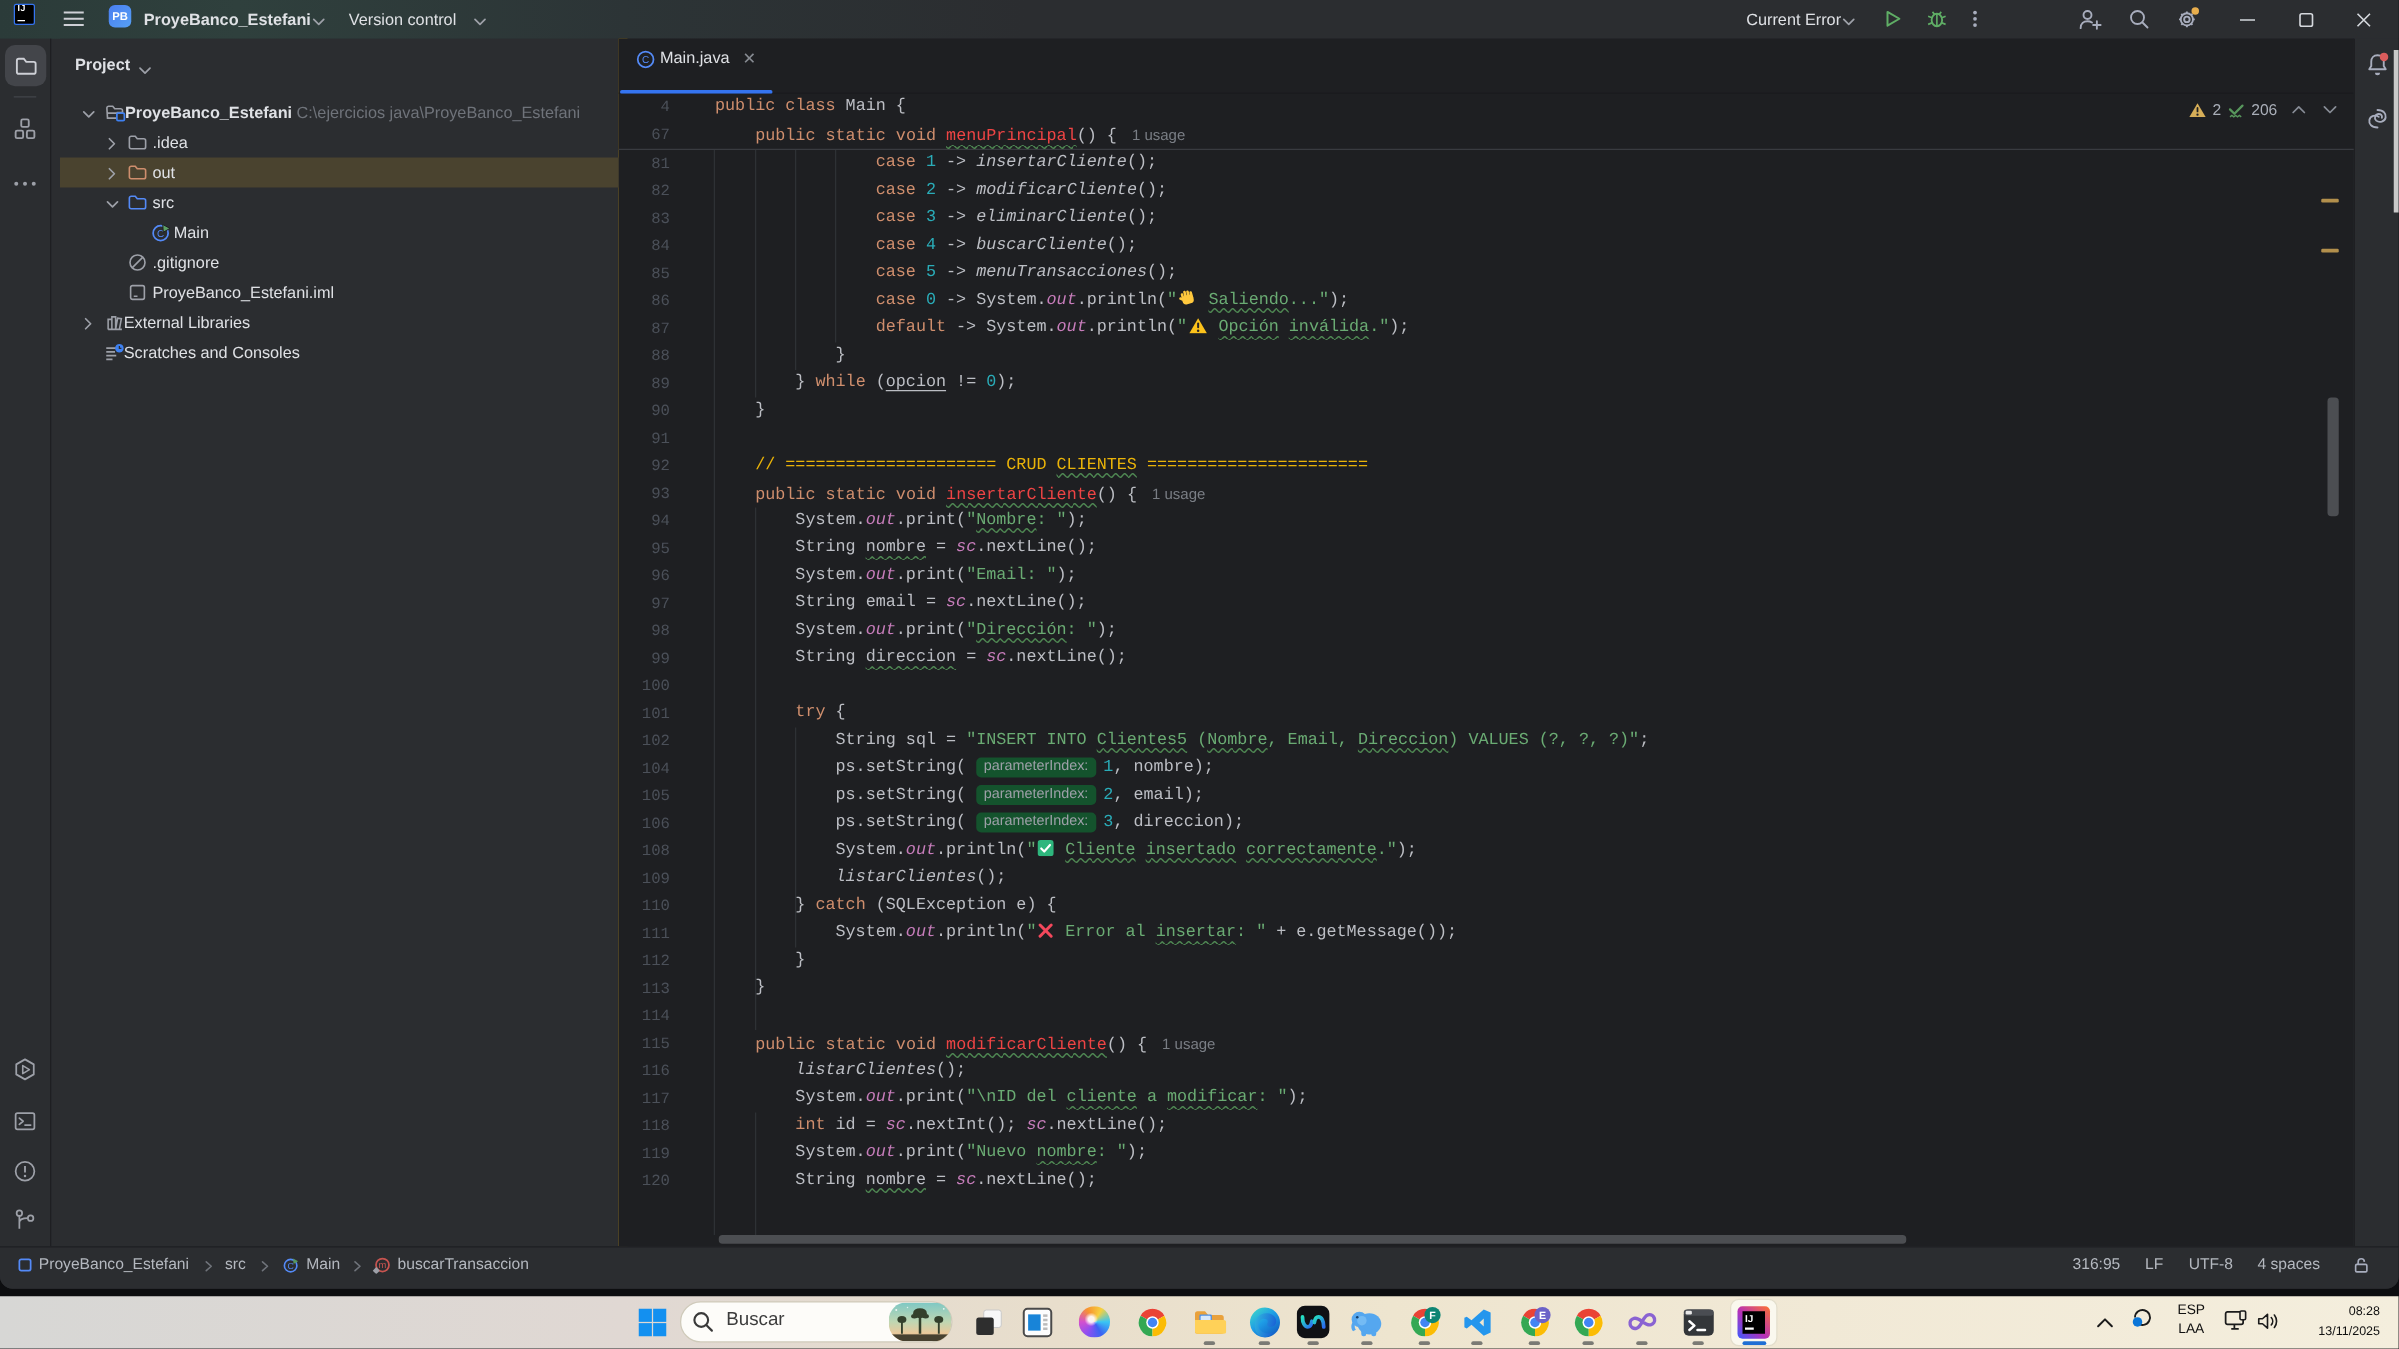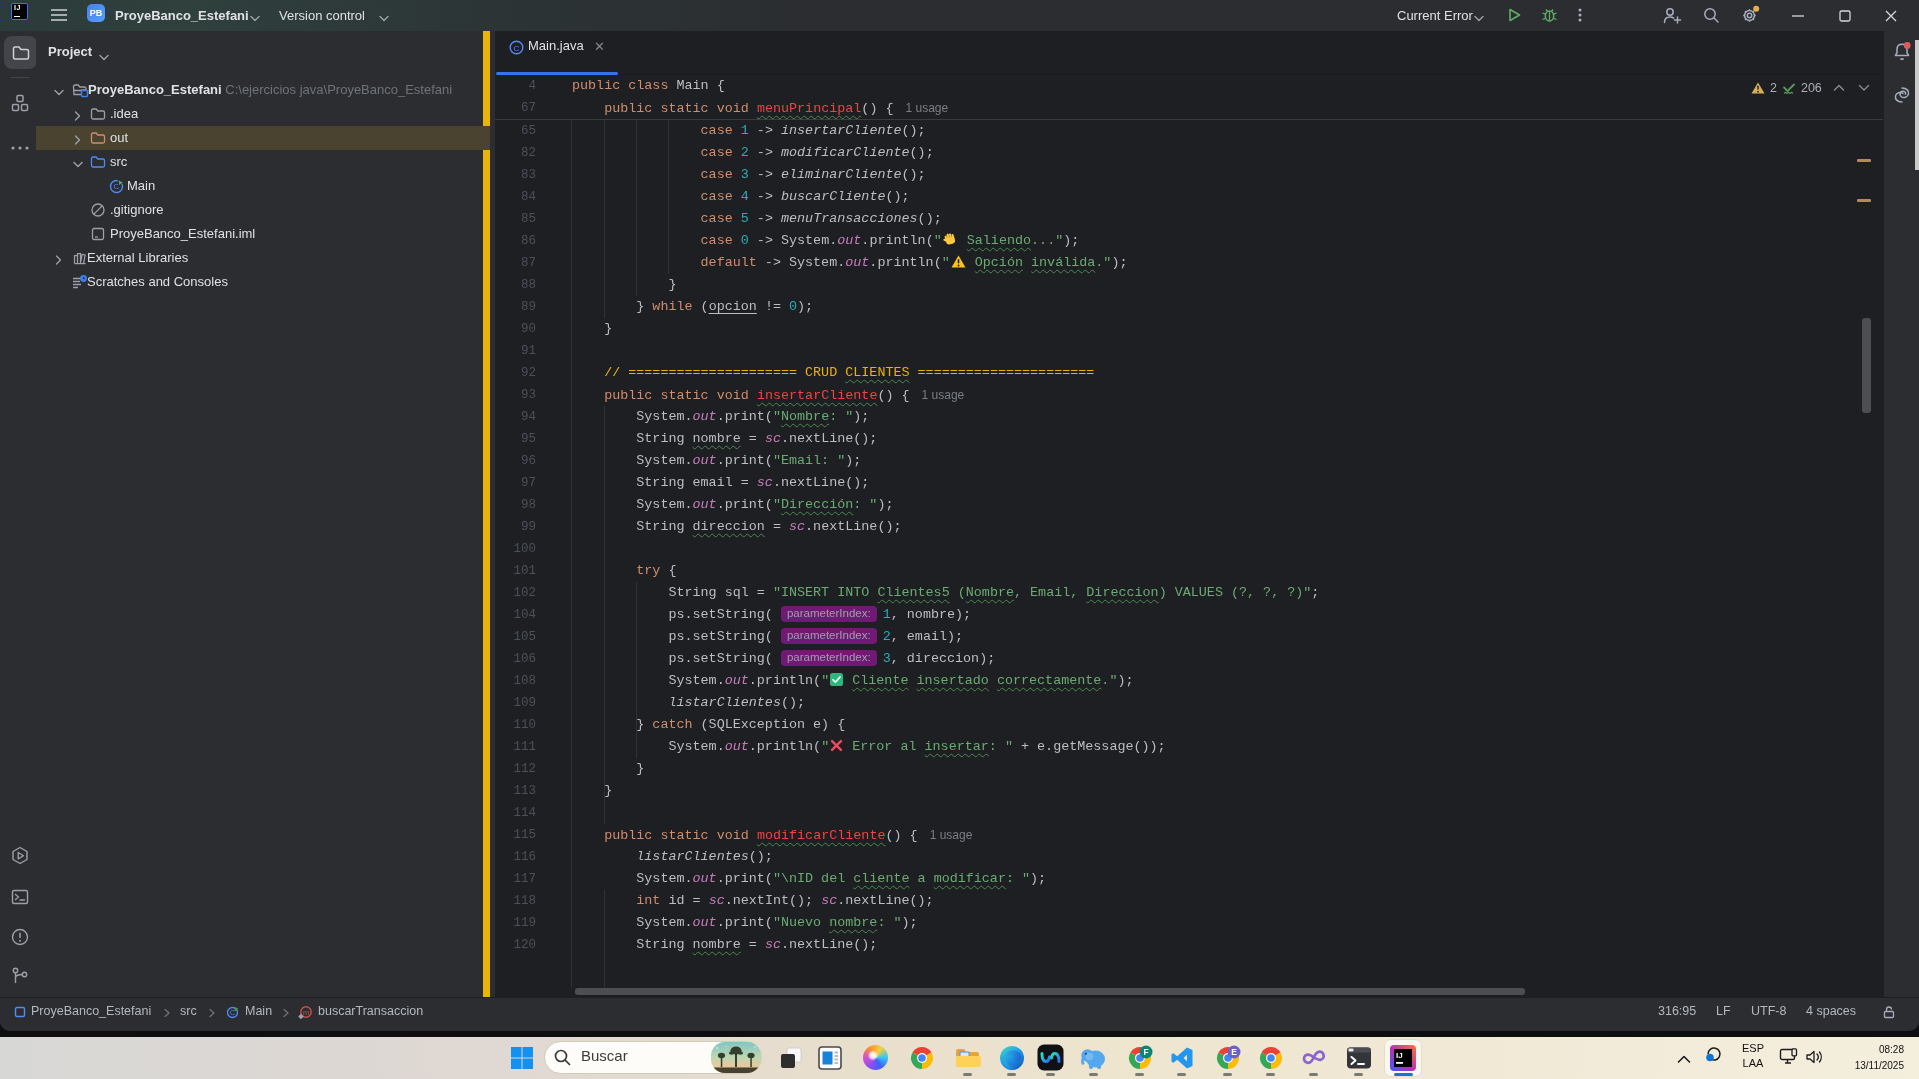--- a/index.html
+++ b/index.html
@@ -8,42 +8,42 @@
 #win { position:absolute; left:0; top:0; width:1919px; height:1031px; background:#2B2D30; border-radius:0 0 10px 10px; overflow:hidden; }
 
 #titlebar { position:absolute; left:0; top:0; width:1919px; height:31px;
   background:linear-gradient(to right,#2B3B39 0px,#2F403D 190px,#2C3436 500px,#2B2D30 820px,#2B2D30 100%); }
 .ijlogo { position:absolute; left:11px; top:3px; width:17px; height:17px; background:#000; border:1.5px solid #3574F0; border-radius:2px; }
 .ij-t { position:absolute; left:2px; top:0px; color:#fff; font-size:7px; font-weight:bold; letter-spacing:0.5px; }
 .ij-u { position:absolute; left:2px; bottom:2px; width:6px; height:1.5px; background:#fff; }
 #titlebar .tbtxt { color:#DFE1E5; font-size:13px; line-height:31px; }
 
 #leftbar { position:absolute; left:0; top:31px; width:41px; height:966px; background:#2B2D30; border-right:1px solid #1E1F22; }
-#projpanel { position:absolute; left:36px; top:31px; width:454px; height:966px; background:#2B2D30; border-right:7px solid #eab308; }
+#projpanel { position:absolute; left:48px; top:31px; width:454px; height:966px; background:#2B2D30; border-right:7px solid #eab308; }
 .trow { position:absolute; left:0; width:454px; height:24px; }
 .trow .ticon { position:absolute; top:4px; }
 .trow .tchev { position:absolute; top:6px; }
 .tlab { position:absolute; top:3.5px; color:#DFE1E5; font-size:13px; white-space:pre; }
 
 #editor { position:absolute; left:495px; top:31px; width:1388px; height:966px; background:#1E1F22; }
 #rightbar { position:absolute; left:1883px; top:31px; width:36px; height:966px; background:#2B2D30; border-left:1px solid #1E1F22; }
 #tabbar { position:absolute; left:0; top:0; width:1388px; height:44px; background:#1E1F22; }
 #tabul { position:absolute; left:1px; top:41px; width:122px; height:3px; background:#3574F0; border-radius:2px; }
 #tabbar { border-bottom:1px solid #1A1B1E; }
 .cl { display:flex; height:22px; font-family:"Liberation Mono",monospace; font-size:13.4px; line-height:22px; color:#BCBEC4; }
 .ln { flex:0 0 41px; text-align:right; color:#4B5059; font-size:12.5px; font-family:"Liberation Mono",monospace; }
 .cd { padding-left:36px; white-space:pre; }
 #sticky { position:absolute; left:0; top:44px; width:1388px; border-bottom:1px solid #393B40; background:#1E1F22; z-index:5; }
 #codelines { position:absolute; left:0; top:89px; width:1388px; }
 .k { color:#CF8E6D; } .s { color:#6AAB73; } .n { color:#2AACB8; } .c { color:#eab308; }
 .d { color:#ef4444; } .f { color:#C77DBB; font-style:italic; } .m { font-style:italic; }
 .q { text-decoration:underline; text-decoration-style:wavy; text-decoration-color:#4E8752; text-decoration-thickness:1px; text-underline-offset:3px; }
 .u { text-decoration:underline; text-decoration-color:#BCBEC4; text-decoration-thickness:1px; text-underline-offset:3px; }
 .us { color:#7A7E85; font-family:"Liberation Sans",sans-serif; font-size:12px; margin-left:12px; }
-.pill { display:inline-block; background:#701a75; color:#9DA0A8; font-family:"Liberation Sans",sans-serif; font-size:11.5px; line-height:15px; height:16px; border-radius:4px; padding:0 6px; margin-right:6px; vertical-align:1px; }
+.pill { display:inline-block; background:#14532d; color:#9DA0A8; font-family:"Liberation Sans",sans-serif; font-size:11.5px; line-height:15px; height:16px; border-radius:4px; padding:0 6px; margin-right:6px; vertical-align:1px; }
 .em { vertical-align:-2px; margin:0 1px; }
 .ig { position:absolute; width:1px; background:#2E3135; }
 #insp { position:absolute; left:1256px; top:50px; display:flex; align-items:center; gap:5px; color:#A9AEB8; font-size:12.5px; z-index:6; }
 
 #statusbar { position:absolute; left:0; top:997px; width:1919px; height:34px; background:#2B2D30; border-top:1px solid #1E1F22; color:#B4B8BF; font-size:12.5px; }
 
 #taskbar { position:absolute; left:0; top:1037px; width:1919px; height:42px;
   background:linear-gradient(to right,#D7D7D5,#E0D8D3 26%,#E8DECC 44%,#EEE5CF 58%,#F1E9D6 76%,#F4EEDD 100%); }
 .tki { position:absolute; top:1044px; width:27px; height:27px; display:flex; align-items:center; justify-content:center; }
 .tkd { position:absolute; top:1072.5px; width:9px; height:3px; border-radius:2px; background:#7A7A74; }
@@ -255,21 +255,21 @@
           <span class="ln">4</span>
           <span class="cd"><span class="k">public</span> <span class="k">class</span> Main {</span>
         </div>
         <div class="cl">
           <span class="ln">67</span>
           <span class="cd">    <span class="k">public</span> <span class="k">static</span> <span class="k">void</span> <span class="d q">menuPrincipal</span>() {<span class="us">1 usage</span></span>
         </div>
       </div>
     <div id="codelines">
 <div class="cl">
-          <span class="ln">65</span>
+          <span class="ln">81</span>
           <span class="cd">                <span class="k">case</span> <span class="n">1</span> -&gt; <span class="m">insertarCliente</span>();</span>
         </div>
 <div class="cl">
           <span class="ln">82</span>
           <span class="cd">                <span class="k">case</span> <span class="n">2</span> -&gt; <span class="m">modificarCliente</span>();</span>
         </div>
 <div class="cl">
           <span class="ln">83</span>
           <span class="cd">                <span class="k">case</span> <span class="n">3</span> -&gt; <span class="m">eliminarCliente</span>();</span>
         </div>

